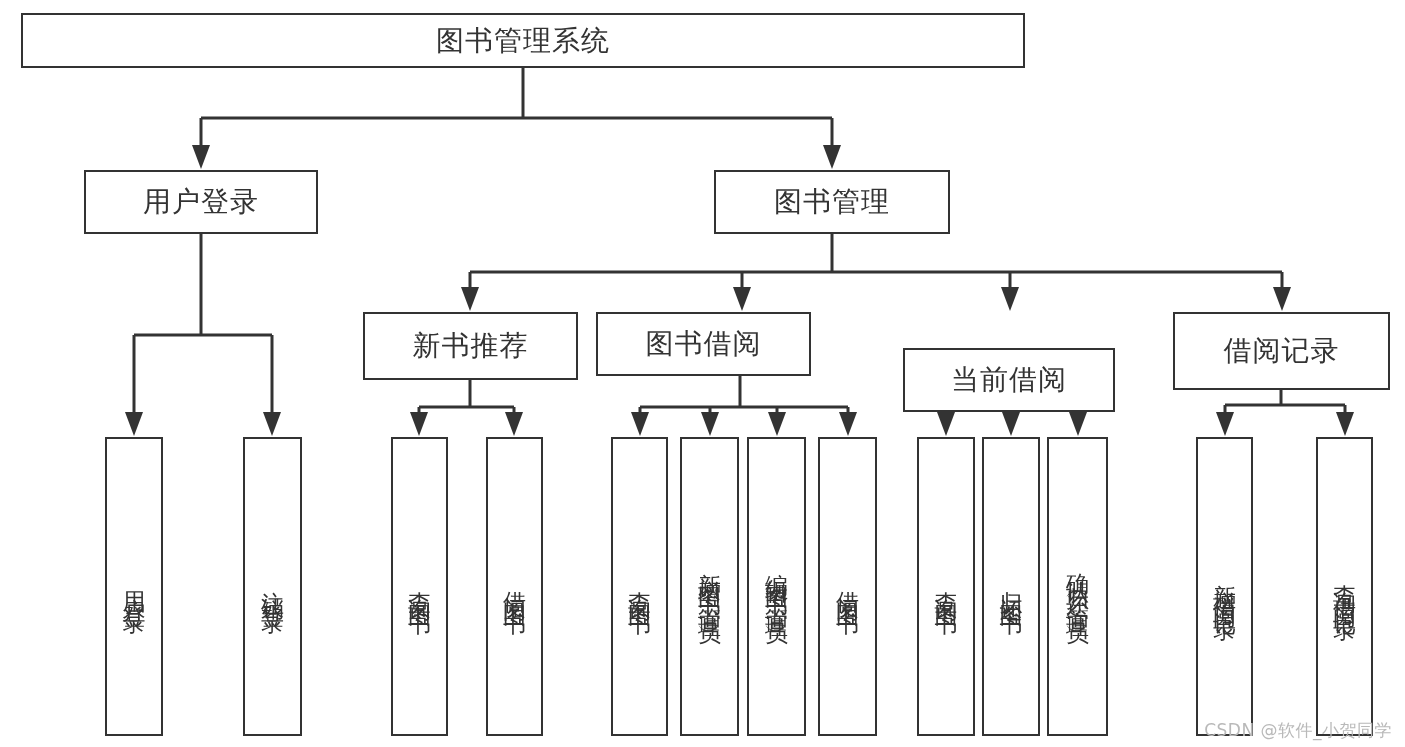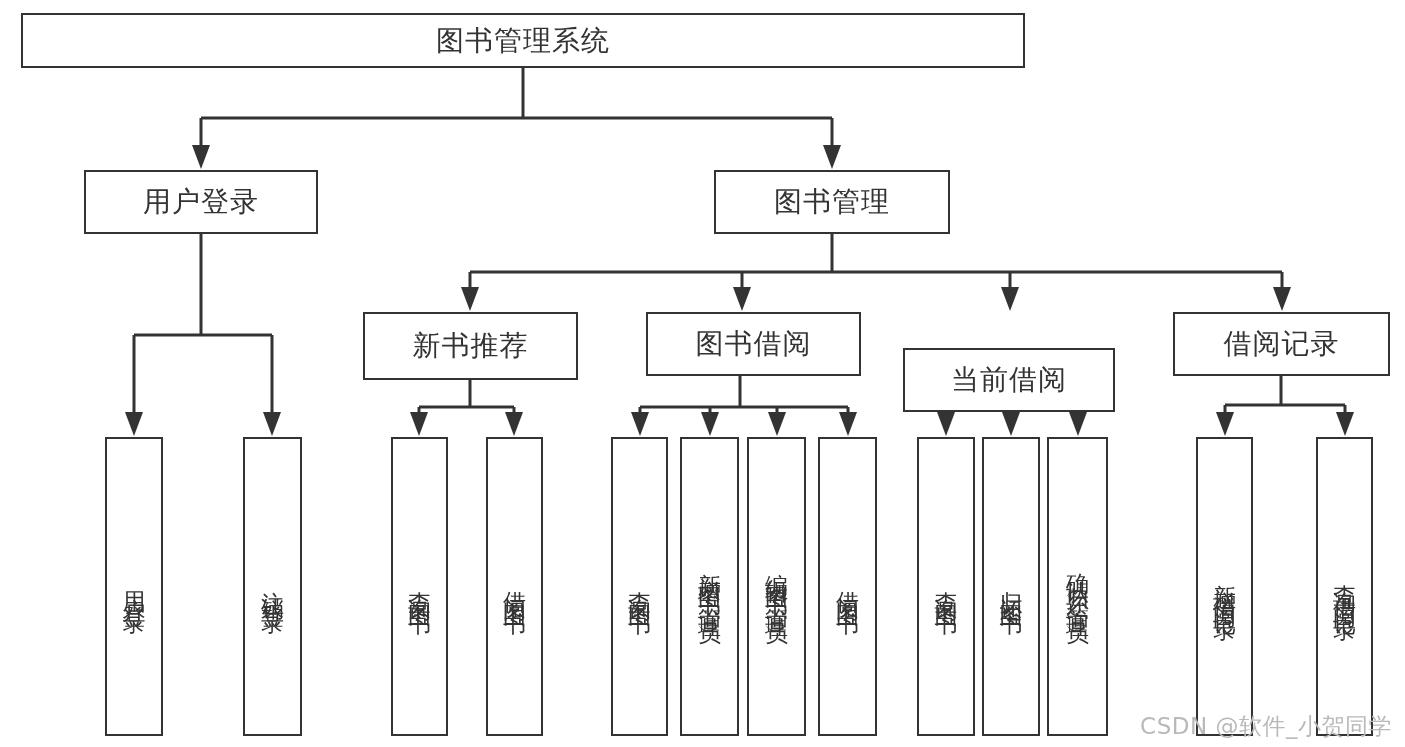--- a/index.html
+++ b/index.html
@@ -35,23 +35,23 @@
     z-index: 2;
   }
   .hbox {
     font-size: 28px;
     letter-spacing: 1px;
   }
   .root-box  { left: 21px;  top: 13px;  width: 1004px; height: 55px; }
   .lvl2-a    { left: 84px;  top: 170px; width: 234px;  height: 64px; }
   .lvl2-b    { left: 714px; top: 170px; width: 236px;  height: 64px; }
   .lvl3-a    { left: 363px; top: 312px; width: 215px;  height: 68px; }
-  .lvl3-b    { left: 646px; top: 312px; width: 215px;  height: 64px; }
+  .lvl3-b    { left: 596px; top: 312px; width: 215px;  height: 64px; }
   .lvl3-c    { left: 903px; top: 312px; width: 212px;  height: 64px; margin-top: 36px; }
-  .lvl3-d    { left: 1173px;top: 312px; width: 217px;  height: 64px; }
+  .lvl3-d    { left: 1173px;top: 312px; width: 217px;  height: 78px; }
   .vbox {
     top: 437px;
     height: 299px;
   }
   .vlabel {
     writing-mode: vertical-rl;
     text-orientation: mixed;
     font-size: 23px;
     letter-spacing: 7px;
     color: #333333;
@@ -67,21 +67,21 @@
   .leaf-8  { left: 818px;  width: 59px; }
   .leaf-9  { left: 917px;  width: 58px; }
   .leaf-10 { left: 982px;  width: 58px; }
   .leaf-11 { left: 1047px; width: 61px; }
   .leaf-12 { left: 1196px; width: 57px; }
   .leaf-13 { left: 1316px; width: 57px; }
   .watermark {
     position: absolute;
     right: 13px;
     bottom: 5px;
-    font-size: 23px;
+    font-size: 17px;
     letter-spacing: 0.5px;
     color: #b9b9b9;
     z-index: 5;
     white-space: nowrap;
   }
   .line { stroke: #333333; stroke-width: 3; fill: none; }
   .arrow { fill: #333333; stroke: none; }
 </style>
 </head>
 <body>

